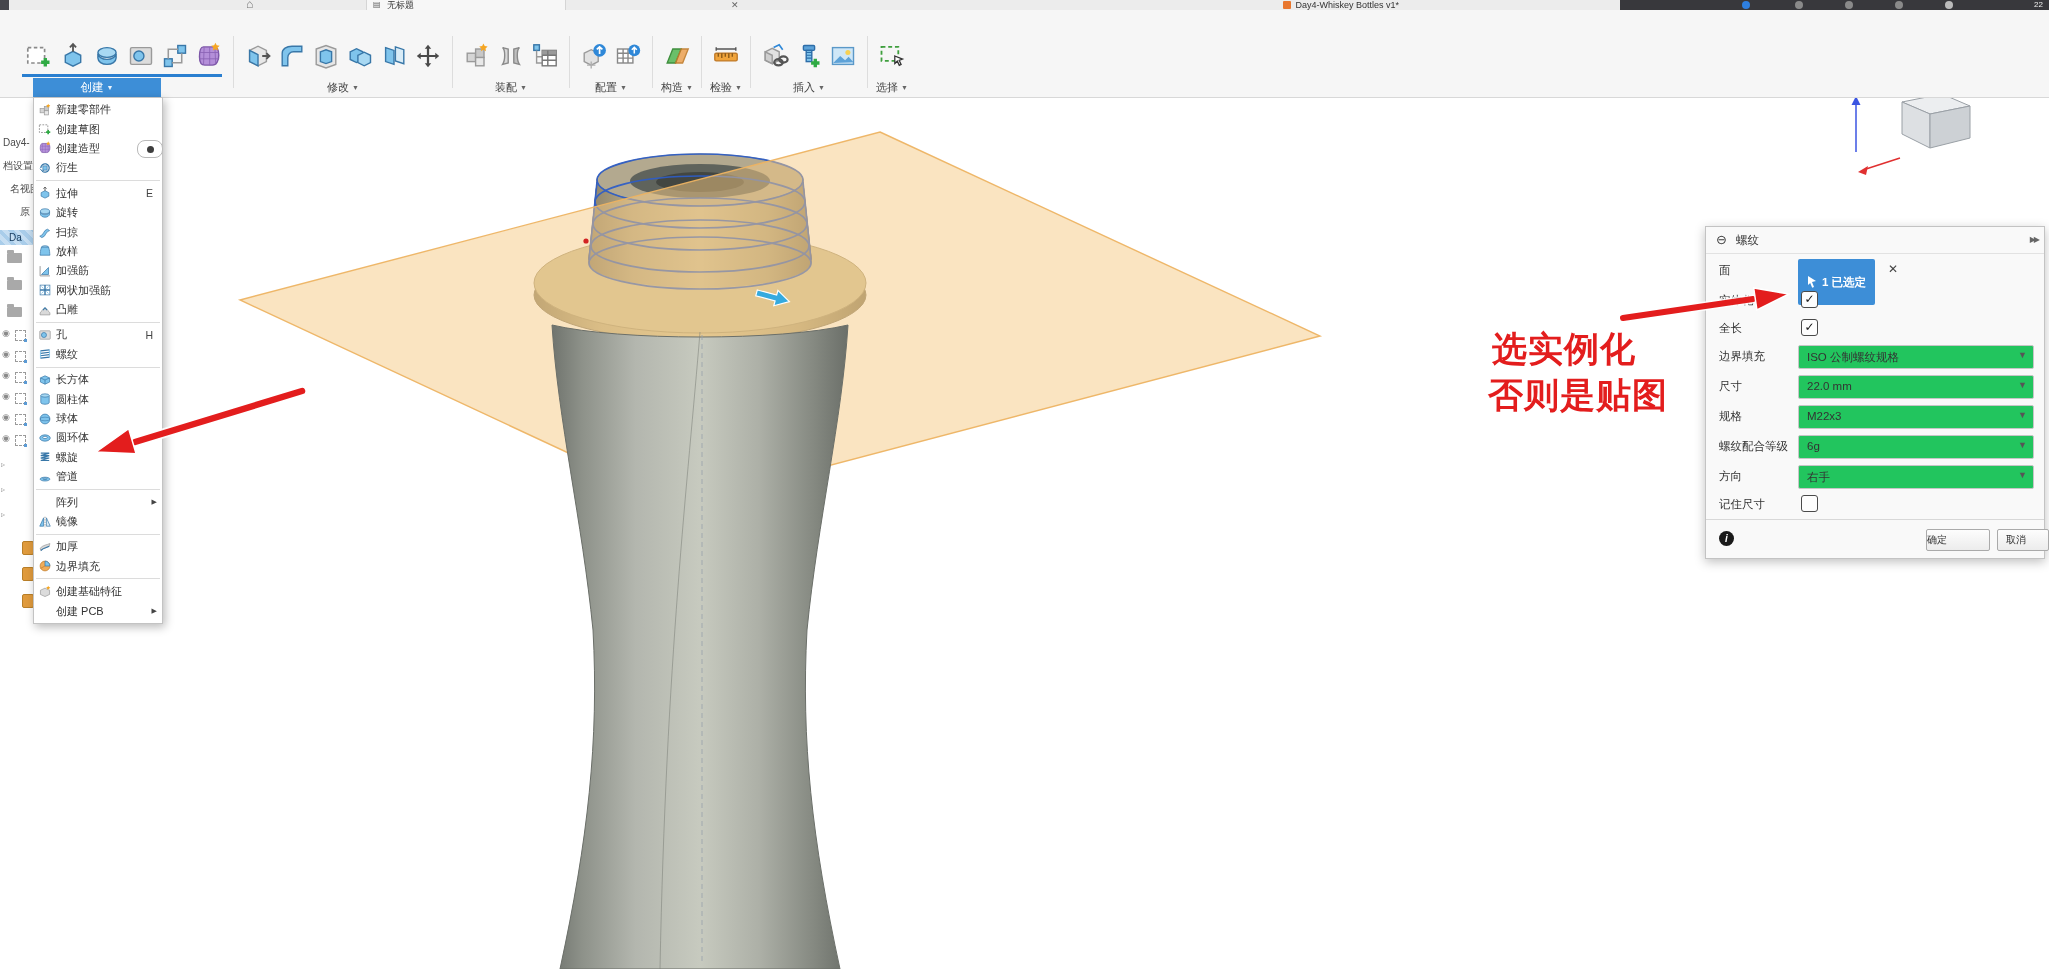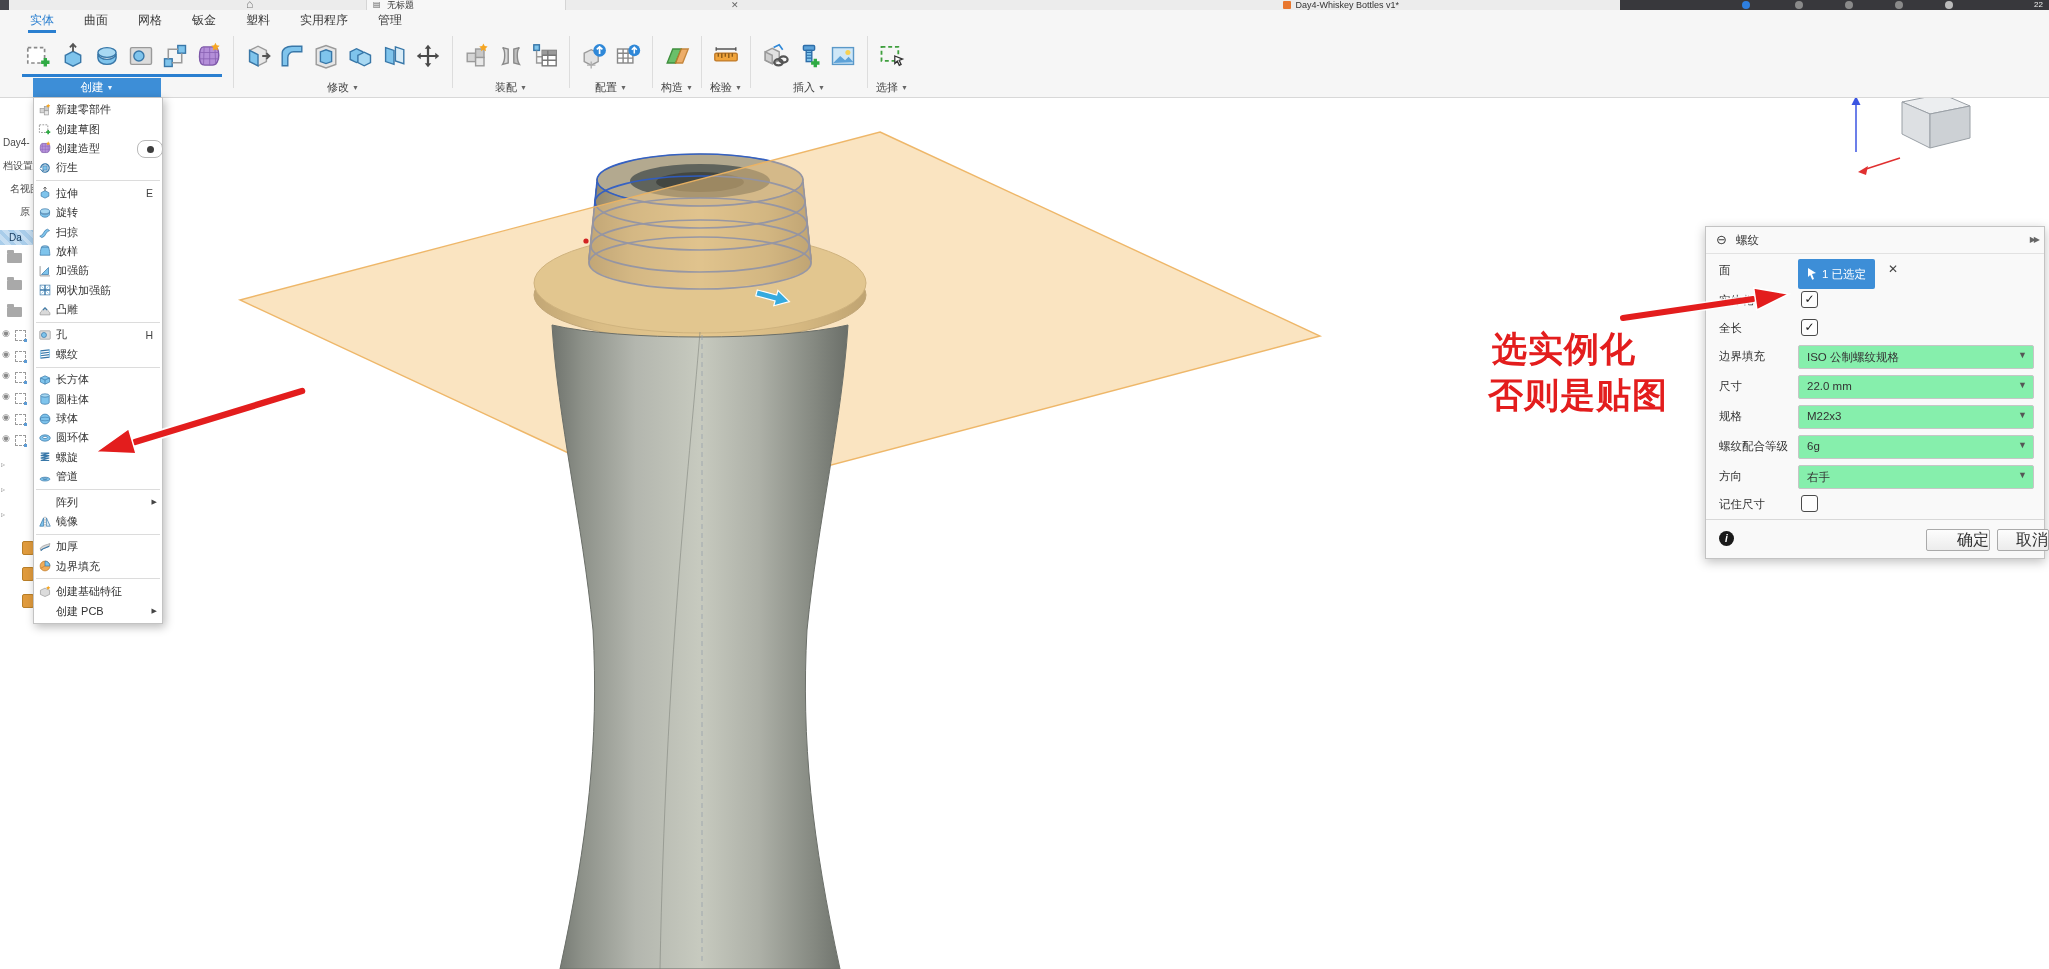--- a/index.html
+++ b/index.html
@@ -64,32 +64,32 @@
   
   .dlg{position:absolute;left:1705px;top:226px;width:338px;height:331px;background:#f9f9f9;border:1px solid #c3c3c3;
        box-shadow:0 3px 10px rgba(0,0,0,.25);z-index:15;font-size:11.5px;color:#333;}
   .dlg-title{position:absolute;left:0;top:0;right:0;height:26px;border-bottom:1px solid #e2e2e2;}
   .dlg-title .grip{position:absolute;left:10px;top:5px;font-size:13px;color:#3a3a3a;}
   .dlg-title .tt{position:absolute;left:30px;top:6px;}
   .dlg-title .fly{position:absolute;right:6px;top:8px;font-size:8px;color:#666;letter-spacing:-2px;}
   .drow{position:absolute;left:0;width:100%;height:24px;}
   .dlb{position:absolute;left:13px;top:4px;white-space:nowrap;}
   .dctl{position:absolute;left:92px;top:0;}
-  .selbtn{display:inline-flex;align-items:center;gap:5px;height:22px;padding:4px 9px;background:#3d8ed7;border-radius:2px;color:#fff;}
+  .selbtn{display:inline-flex;align-items:center;gap:5px;height:22px;padding:12px 9px;background:#3d8ed7;border-radius:2px;color:#fff;font-weight:bold;}
   .selx{position:absolute;left:182px;top:3px;font-size:12px;color:#444;font-weight:bold;cursor:default;}
   .chk{position:absolute;left:95px;top:2px;width:15px;height:15px;background:#fdfdfd;border:1.6px solid #4a4a4a;border-radius:3px;
        font-size:12px;font-weight:bold;color:#111;text-align:center;line-height:14px;}
-  .dd{position:absolute;left:92px;top:0;width:234px;height:22px;background:#86efac;border:1px solid #c6c6c6;border-radius:2px;}
+  .dd{position:absolute;left:92px;top:0;width:234px;height:22px;background:#22c55e;border:1px solid #c6c6c6;border-radius:2px;}
   .dd .v{position:absolute;left:8px;top:4px;white-space:nowrap;}
   .dd .c{position:absolute;right:6px;top:4px;font-size:9px;color:#555;}
   .dfoot{position:absolute;left:0;bottom:0;width:100%;height:38px;border-top:1px solid #d8d8d8;}
   .info{position:absolute;left:13px;top:11px;width:15px;height:15px;border-radius:50%;background:#1a1a1a;color:#fff;
         font-size:10px;font-weight:bold;text-align:center;line-height:15px;font-style:italic;}
   .dbtn{position:absolute;top:9px;height:20px;background:linear-gradient(#fdfdfd,#ececec);border:1px solid #aaa;
-        border-radius:2px;font-size:16px;color:#333;text-align:right;line-height:19px;}
+        border-radius:2px;font-size:10px;color:#333;text-align:left;line-height:19px;}
   .dbtn.ok{left:220px;width:62px;}
   .dbtn.cancel{left:291px;width:42px;padding-left:8px;}
   
   .anno-svg{position:absolute;left:0;top:0;z-index:30;pointer-events:none;}
   .rednote{position:absolute;z-index:30;font-size:35px;font-weight:800;color:#e31d1d;letter-spacing:1px;white-space:nowrap;
      text-shadow:-2px 0 0 #fff,2px 0 0 #fff,0 -2px 0 #fff,0 2px 0 #fff,-2px -2px 0 #fff,2px 2px 0 #fff,-2px 2px 0 #fff,2px -2px 0 #fff;
      pointer-events:none;}
   .scene{position:absolute;left:0;top:0;z-index:1;pointer-events:none;}
   .vcube{position:absolute;left:1842px;top:80px;z-index:6;pointer-events:none;}
 </style>
@@ -185,29 +185,20 @@
     <span class="dot" style="left:122px;background:#2e7fe0"></span>
     <span class="dot" style="left:175px;background:#8a8a8a"></span>
     <span class="dot" style="left:225px;background:#8a8a8a"></span>
     <span class="dot" style="left:275px;background:#8a8a8a"></span>
     <span class="dot" style="left:325px;background:#bbb"></span>
     <span class="badge">22</span>
   </div>
 </div>
 
 <div class="ribbon">
-  <div class="rtabs" id="ribbon-tabs">
-      <div class="rtab active">实体</div>
-      <div class="rtab">曲面</div>
-      <div class="rtab">网格</div>
-      <div class="rtab">钣金</div>
-      <div class="rtab">塑料</div>
-      <div class="rtab">实用程序</div>
-      <div class="rtab">管理</div>
-    </div>
   <div class="rgroups" id="ribbon-groups">
       <div class="rgroup">
         <div class="gicons">
           <div class="gicon">
             <svg width="28" height="28" viewBox="0 0 20 20">
               <rect x="2" y="4" width="12" height="11" fill="#fff" stroke="#8a8a8a" stroke-width="1.2" stroke-dasharray="2.5 1.8"></rect>
               <path d="M14.5 11.5v6M11.5 14.5h6" stroke="#2faa44" stroke-width="2.4"></path>
             </svg>
           </div>
           <div class="gicon">

